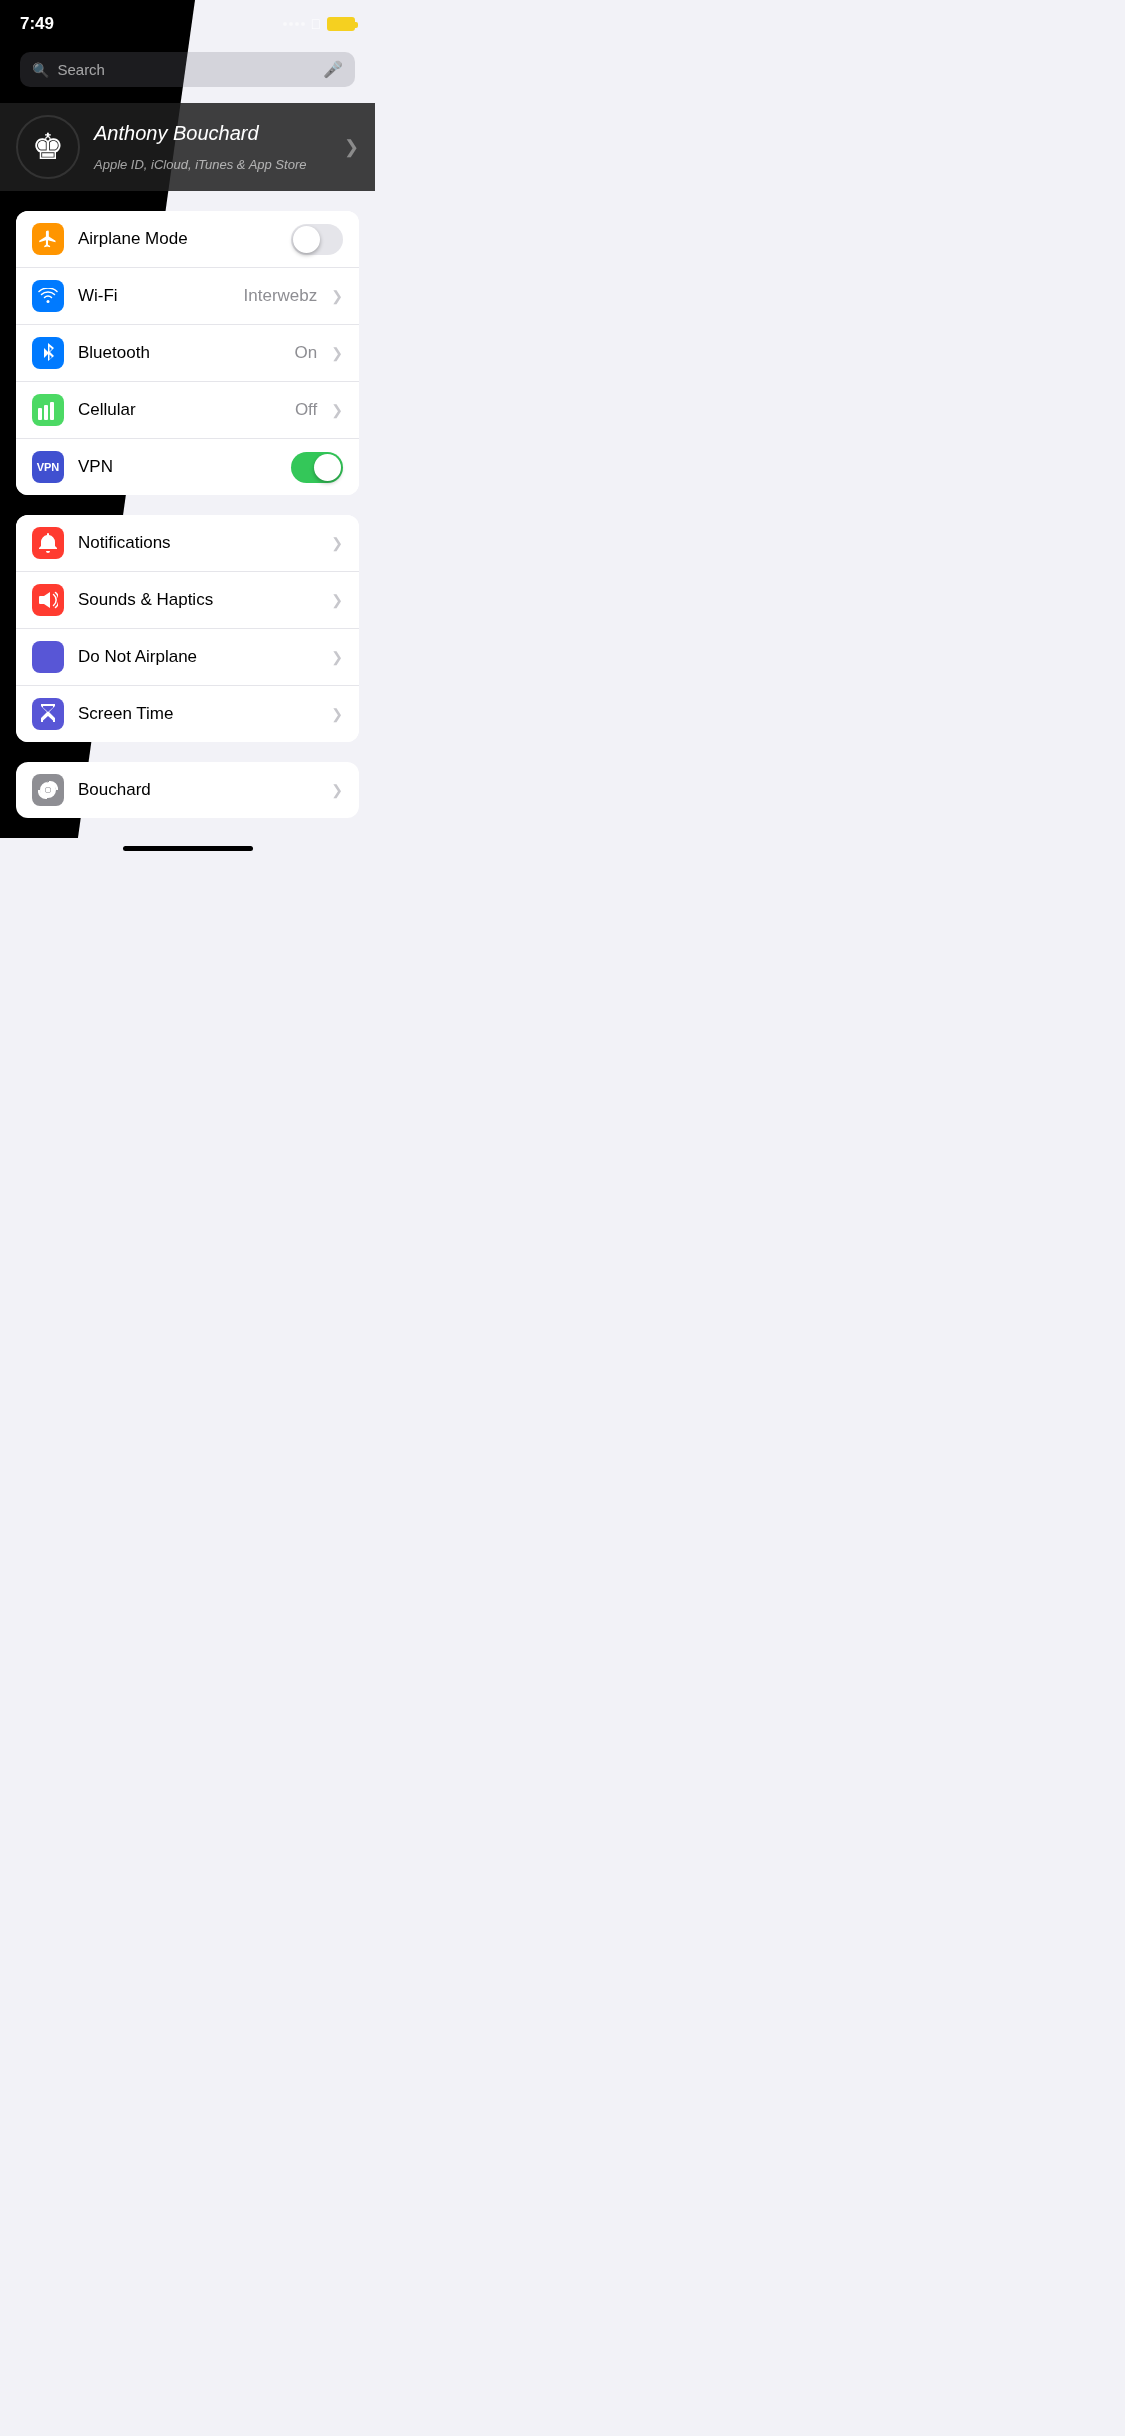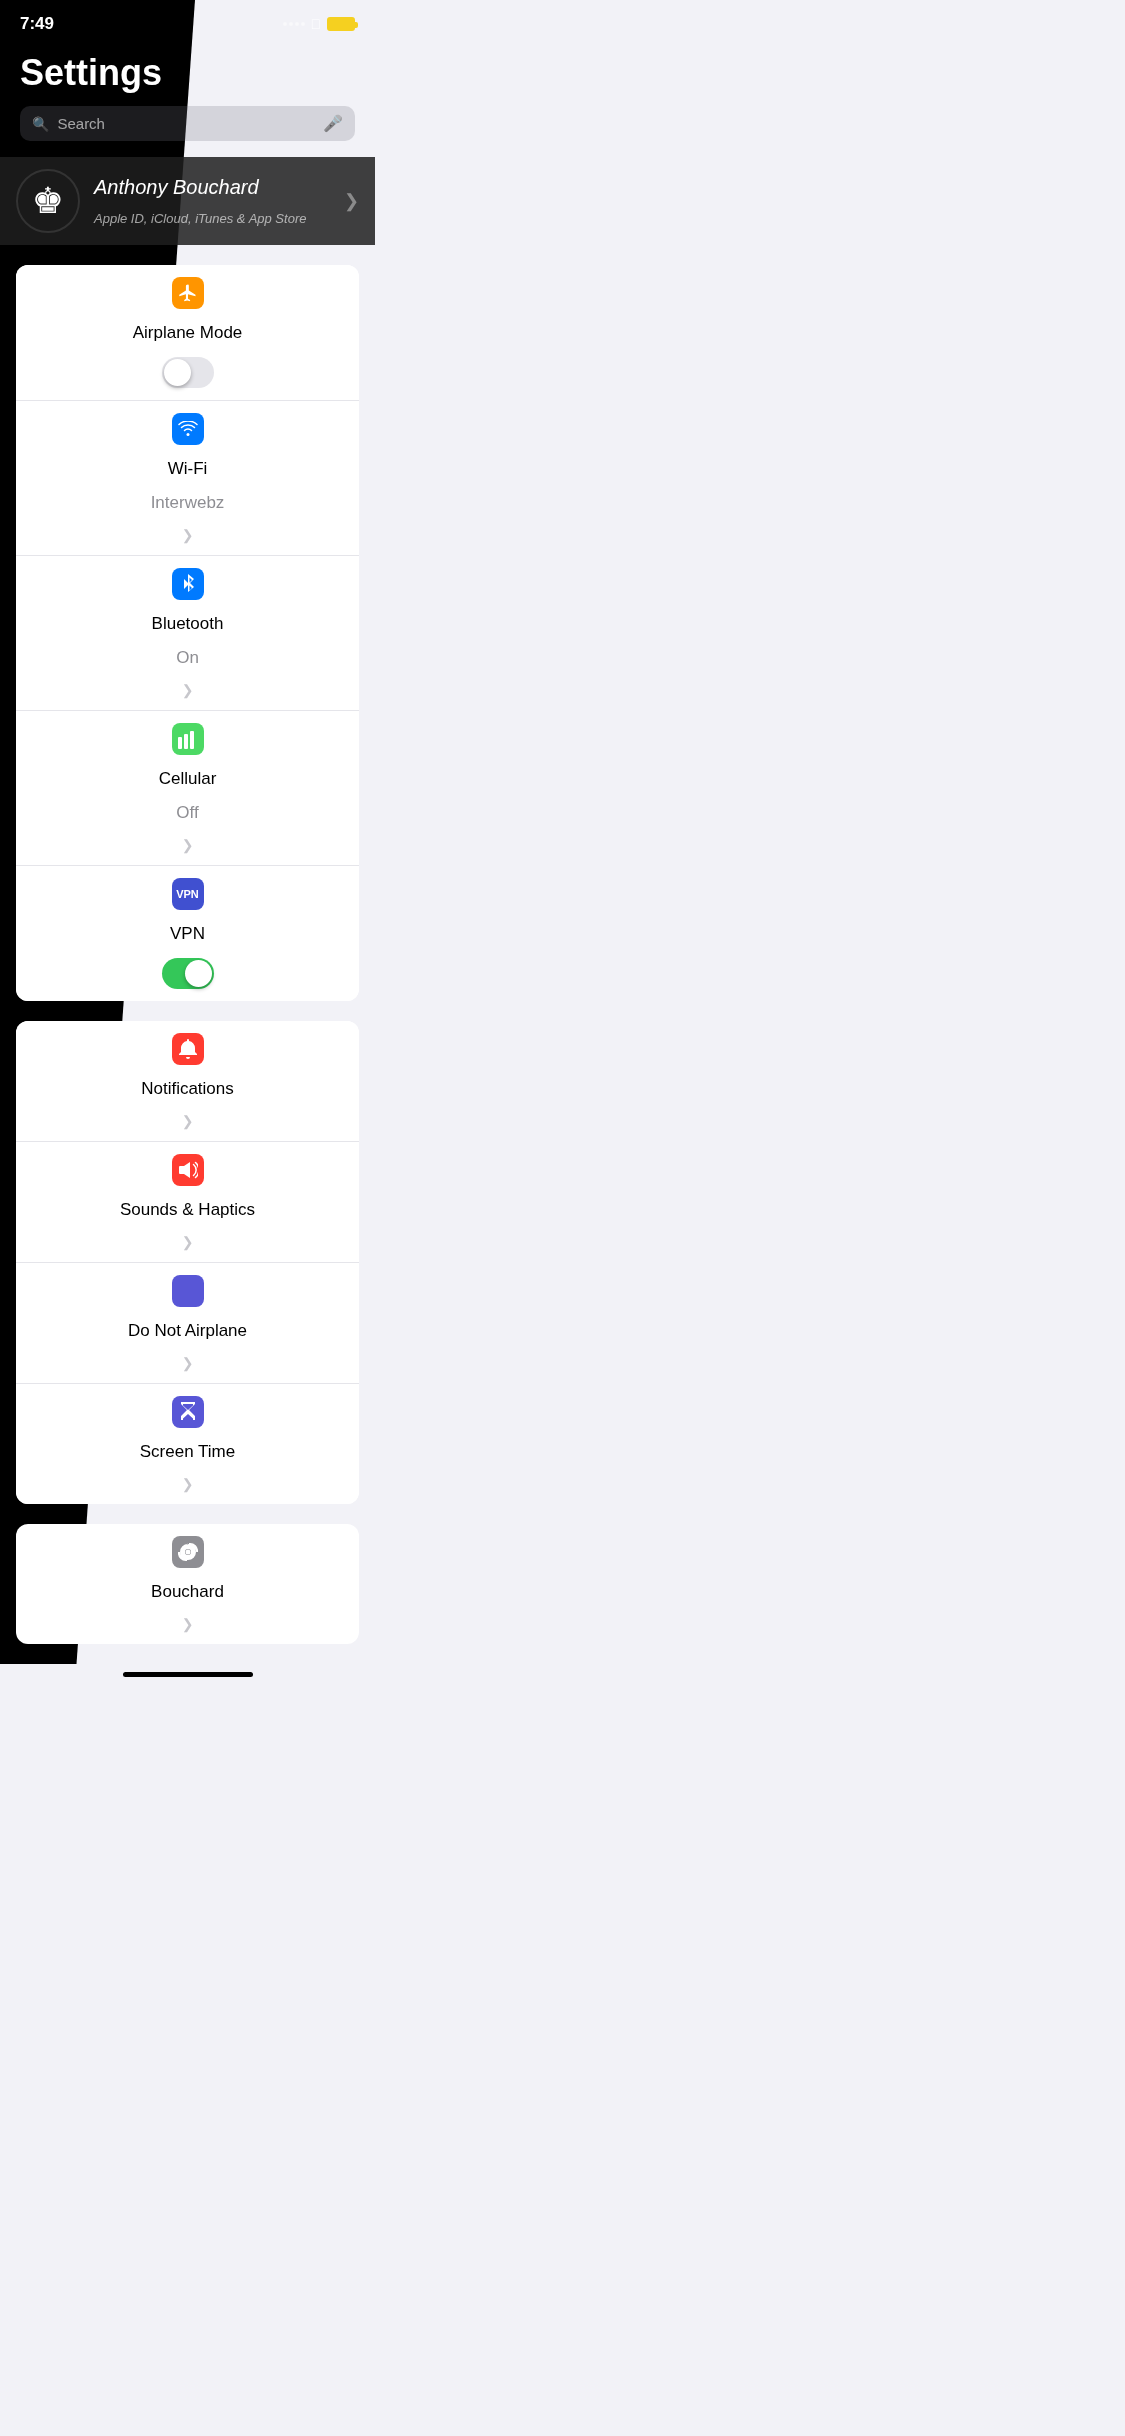--- a/index.html
+++ b/index.html
@@ -172,21 +172,20 @@
 
     .settings-row {
       display: flex;
       align-items: center;
       padding: 12px 16px;
       min-height: 56px;
       border-bottom: 0.5px solid #e5e5ea;
       background: white;
       gap: 14px;
       cursor: pointer;
-      flex-direction: column;
     }
     .settings-row:last-child {
       border-bottom: none;
     }
 
     .row-icon {
       width: 32px; height: 32px;
       border-radius: 8px;
       display: flex; align-items: center; justify-content: center;
       font-size: 17px;
@@ -277,21 +276,20 @@
       <div class="signal-dot"></div>
       <div class="signal-dot"></div>
       <div class="signal-dot"></div>
     </div>
     <span class="wifi-icon"></span>
     <div class="battery-icon"></div>
   </div>
 </div>
 
 <div class="header-area">
-  <div class="page-title">Settings</div>
   <div class="search-bar">
     <span class="search-icon-wrap">🔍</span>
     <span class="search-input-text">Search</span>
     <span class="mic-icon">🎤</span>
   </div>
 </div>
 
 <div class="profile-row">
   <div class="avatar">
     <span class="avatar-chess">♚</span>

